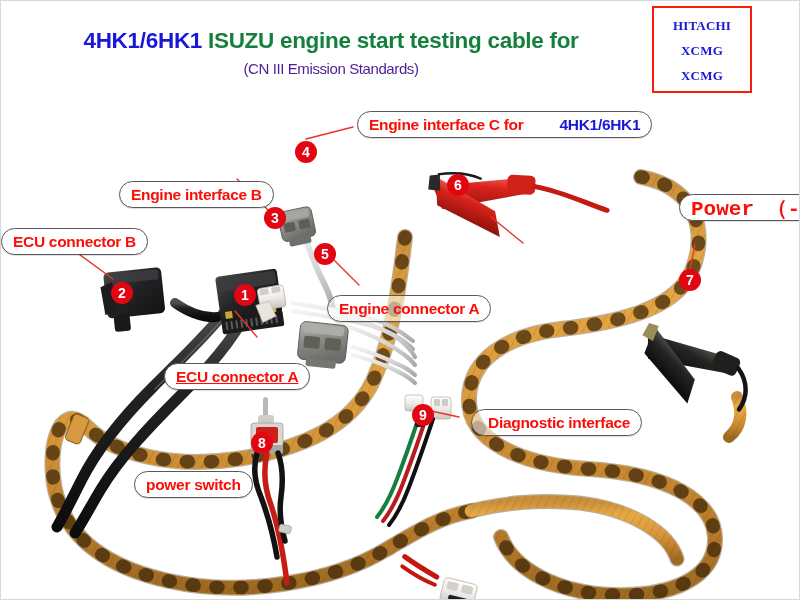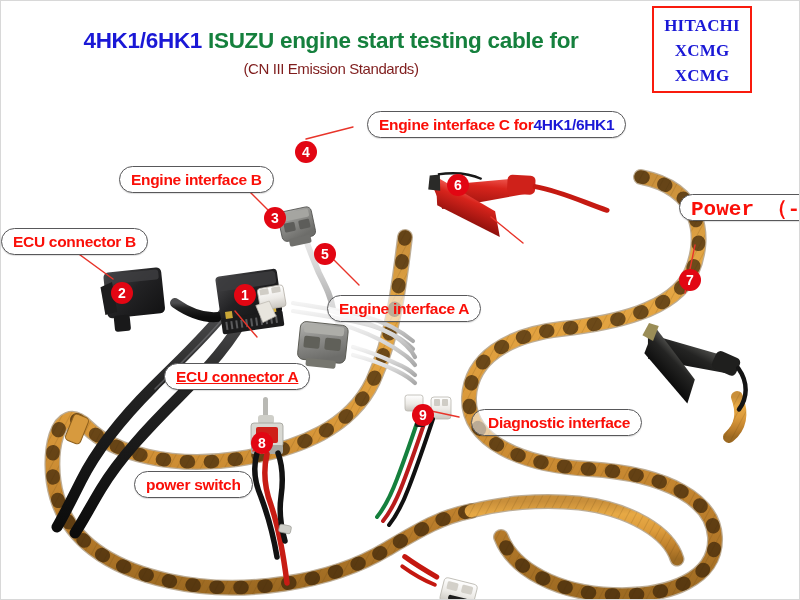--- a/index.html
+++ b/index.html
@@ -31,42 +31,42 @@
   }
   .t-blue { color: #1a18d6; }
   .t-red  { color: #15803d; }
 
   #subtitle {
     position: absolute;
     left: 30px; top: 59px;
     width: 600px;
     text-align: center;
     font-size: 15px;
-    color: #7f1d1d;
+    color: #4c1d95;
     letter-spacing: -0.4px;
     white-space: nowrap;
   }
 
   #brand-box {
     position: absolute;
     left: 651px; top: 5px;
     width: 100px; height: 87px;
     border: 2px solid #f91b0d;
     background: #ffffff;
     box-sizing: border-box;
     display: flex;
     flex-direction: column;
     align-items: center;
     justify-content: center;
     padding-top: 1px;
   }
   .brand-line {
     font-family: "Liberation Serif", serif;
     font-weight: bold;
-    font-size: 17px;
+    font-size: 13px;
     color: #1a18d6;
     line-height: 25px;
     letter-spacing: 0.2px;
   }
 
   
   #diagram {
     position: absolute;
     left: 0; top: 96px;
     width: 800px; height: 504px;
@@ -366,35 +366,35 @@
         <line x1="358" y1="188" x2="330" y2="160"></line>
         <line x1="256" y1="240" x2="234" y2="214"></line>
         <line x1="522" y1="146" x2="490" y2="120"></line>
         <line x1="694" y1="148" x2="684" y2="196"></line>
         <line x1="458" y1="320" x2="430" y2="314"></line>
         <line x1="252" y1="354" x2="268" y2="338"></line>
       </g>
     </svg>
   </div>
 
-  <div class="callout" style="left:366px; top:110px;">
+  <div class="callout" style="left:356px; top:110px;gap:36px;">
     <span>Engine interface C for </span>
       <span class="blue">4HK1/6HK1</span>
   </div>
 
-  <div class="callout" style="left:118px; top:165px;">
+  <div class="callout" style="left:118px; top:180px;">
     <span>Engine interface B</span>
   </div>
 
   <div class="callout" style="left:0; top:227px;">
     <span>ECU connector B</span>
   </div>
 
   <div class="callout translucent" style="left:326px; top:294px;">
-    <span>Engine interface A</span>
+    <span>Engine connector A</span>
   </div>
 
   <div class="callout" style="left:163px; top:362px;text-decoration:underline;">
     <span>ECU connector A</span>
   </div>
 
 
   <div class="callout mono" style="left:678px; top:193px;">
     <span>Power （-）</span>
   </div>

